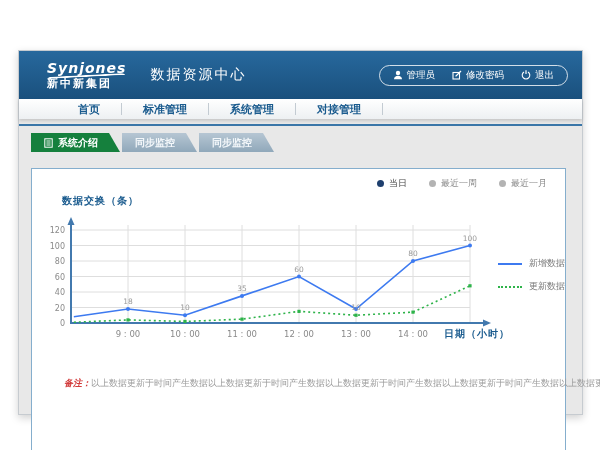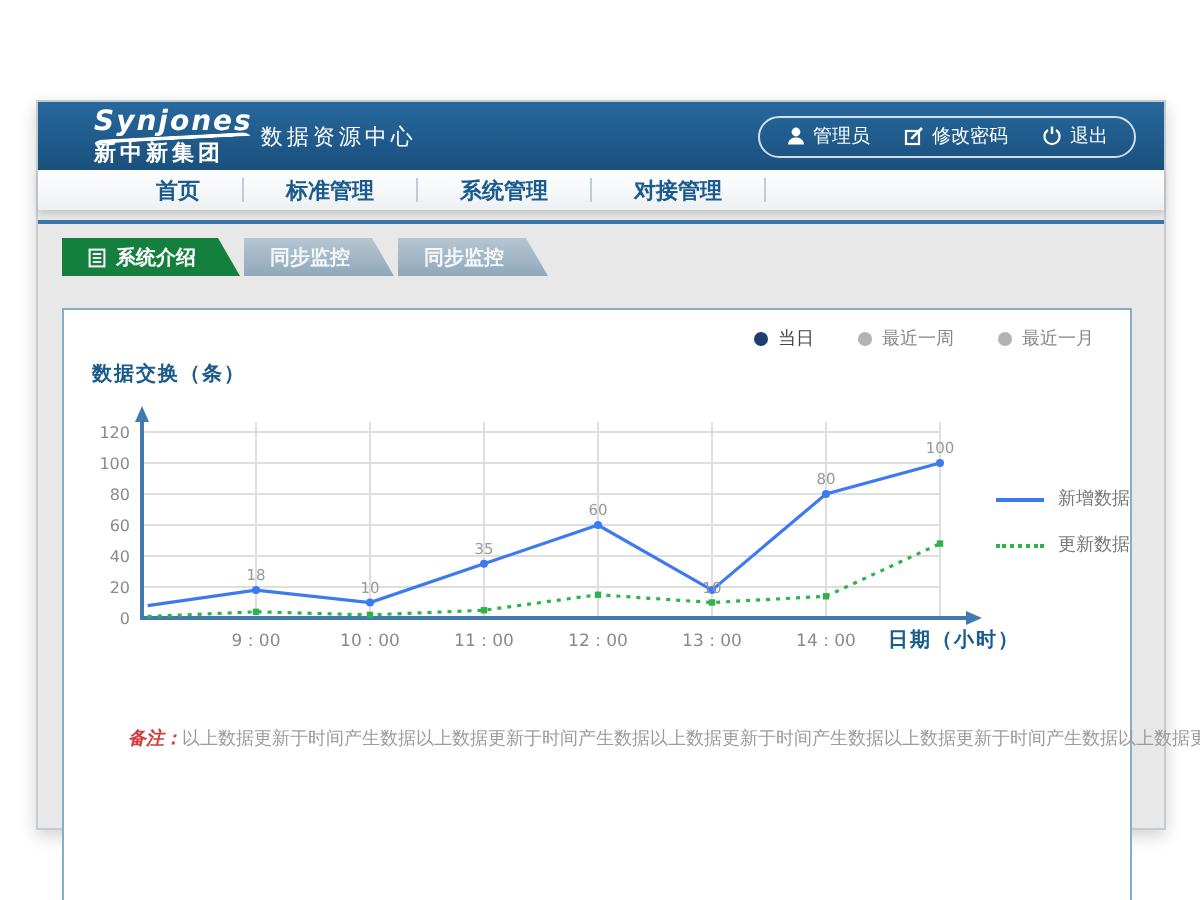--- a/index.html
+++ b/index.html
@@ -2,27 +2,27 @@
 <html><head>
 <meta charset="utf-8">
 <style>
   * { margin:0; padding:0; box-sizing:border-box; }
   html,body { width:600px; height:450px; background:#ffffff; font-family:"DejaVu Sans", sans-serif; overflow:hidden; }
 
   .window { position:absolute; left:18px; top:50px; width:565px; height:365px;
             background:#e8e8e8; border:1px solid #c6cbd0; box-shadow:0 3px 8px rgba(0,0,0,.18); }
 
   
-  .hdr { height:34px; background:linear-gradient(180deg,#27689d,#1a507d); display:flex; align-items:center; }
+  .hdr { height:48px; background:linear-gradient(180deg,#27689d,#1a507d); display:flex; align-items:center; }
   .logo { margin-left:28px; color:#fff; line-height:1.05; }
   .logo-main { font-size:14px; font-weight:bold; font-style:italic; letter-spacing:1px; }
   .logo-swoosh { width:78px; height:5px; border-bottom:2px solid #ffffff; border-radius:50%/100% 100% 0 0;
                  transform:rotate(-3deg); margin-top:-4px; }
   .logo-sub { font-size:11px; font-weight:bold; letter-spacing:2px; margin-top:1px; }
-  .app-title { margin-left:4px; color:#fff; font-size:11px; letter-spacing:2px; }
+  .app-title { margin-left:24px; color:#fff; font-size:14px; letter-spacing:2px; }
   .user-pill { margin-left:auto; margin-right:14px; display:flex; gap:17px;
                border:1px solid rgba(255,255,255,.8); border-radius:11px; height:21px; padding:0 13px;
                color:#fff; font-size:9.5px; }
   .user-item { display:flex; align-items:center; gap:4px; cursor:pointer; white-space:nowrap; }
   .user-item svg { display:block; }
 
   
   .nav { height:20px; background:linear-gradient(#ffffff,#edf0f2); display:flex; align-items:center;
          padding-left:38px; box-shadow:0 2px 3px rgba(0,0,0,.14); position:relative; }
   .nav-item { padding:0 21px; font-size:11px; font-weight:bold; color:#1a5b8e; cursor:pointer; white-space:nowrap; }
@@ -40,21 +40,21 @@
 
   
   .panel { background:#fff; border:1px solid #85aecd; margin:16px 16px 0 12px; height:336px; position:relative; }
 
   .radio-row { position:absolute; top:8px; right:18px; display:flex; gap:22px; align-items:center; }
   .radio-item { display:flex; align-items:center; gap:5px; font-size:9px; color:#888; cursor:pointer; }
   .radio-dot { width:7px; height:7px; border-radius:50%; background:#b3b3b3; }
   .radio-item.sel { color:#444; }
   .radio-item.sel .radio-dot { background:#1e3f6e; }
 
-  .ylabel { position:absolute; left:14px; top:25px; font-size:10px; font-weight:bold; color:#1a5b8e; letter-spacing:1px;font-family:Liberation Serif, serif; }
+  .ylabel { position:absolute; left:30px; top:25px; font-size:10px; font-weight:bold; color:#1a5b8e; letter-spacing:1px;font-family:Liberation Serif, serif; }
 
   .chart-wrap { position:absolute; left:14px; top:46px; width:536px; height:140px; }
   .chart-wrap svg { display:block; }
   .xlabel { position:absolute; left:398px; top:112px; font-size:10px; font-weight:bold; color:#1a5b8e; letter-spacing:1px; }
 
   .side-legend { position:absolute; left:452px; top:42px; display:flex; flex-direction:column; gap:10px; }
   .legend-row { display:flex; align-items:center; gap:7px; font-size:9px; color:#777; white-space:nowrap; }
   .sw { width:24px; height:0; }
   .sw-solid { border-top:2px solid #3d7af0; }
   .sw-dotted { border-top:2px dotted #2eb34a; }

